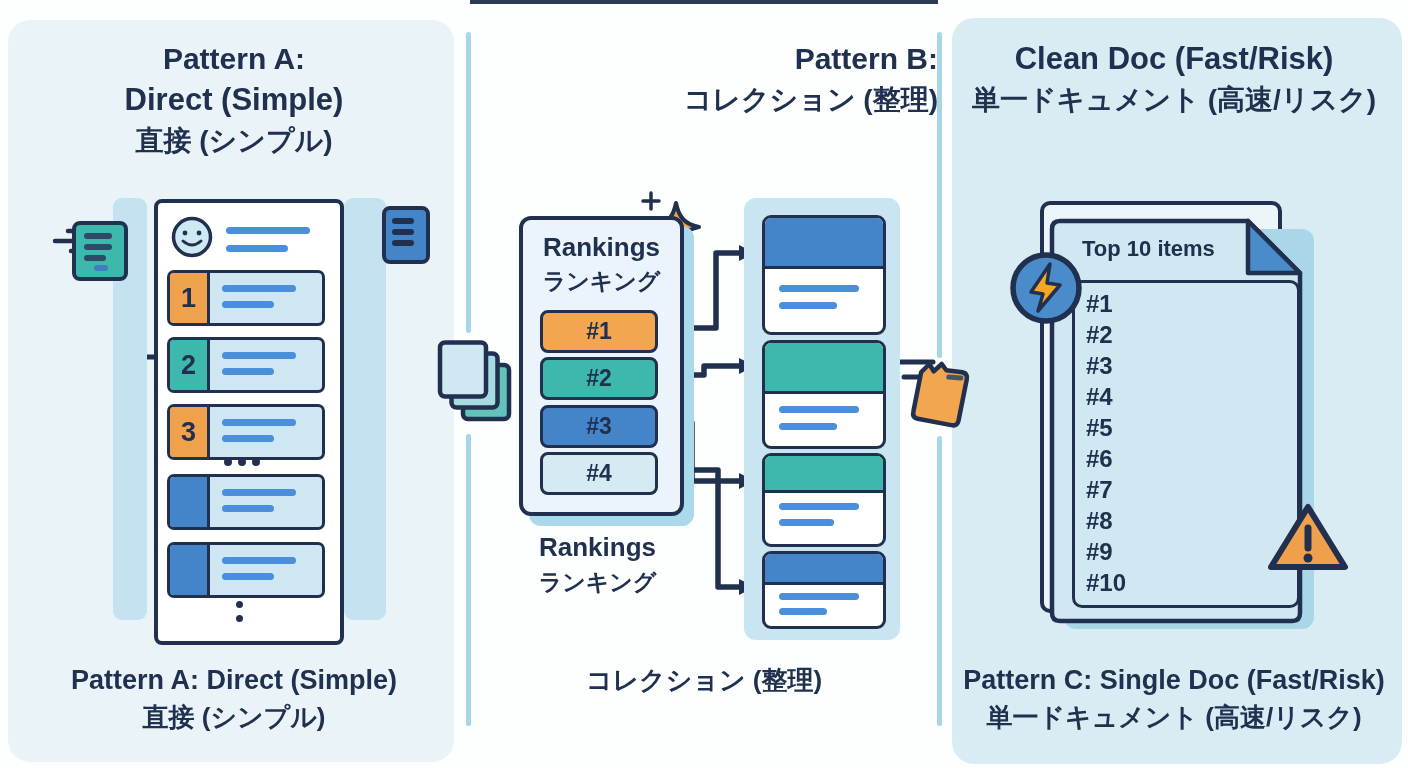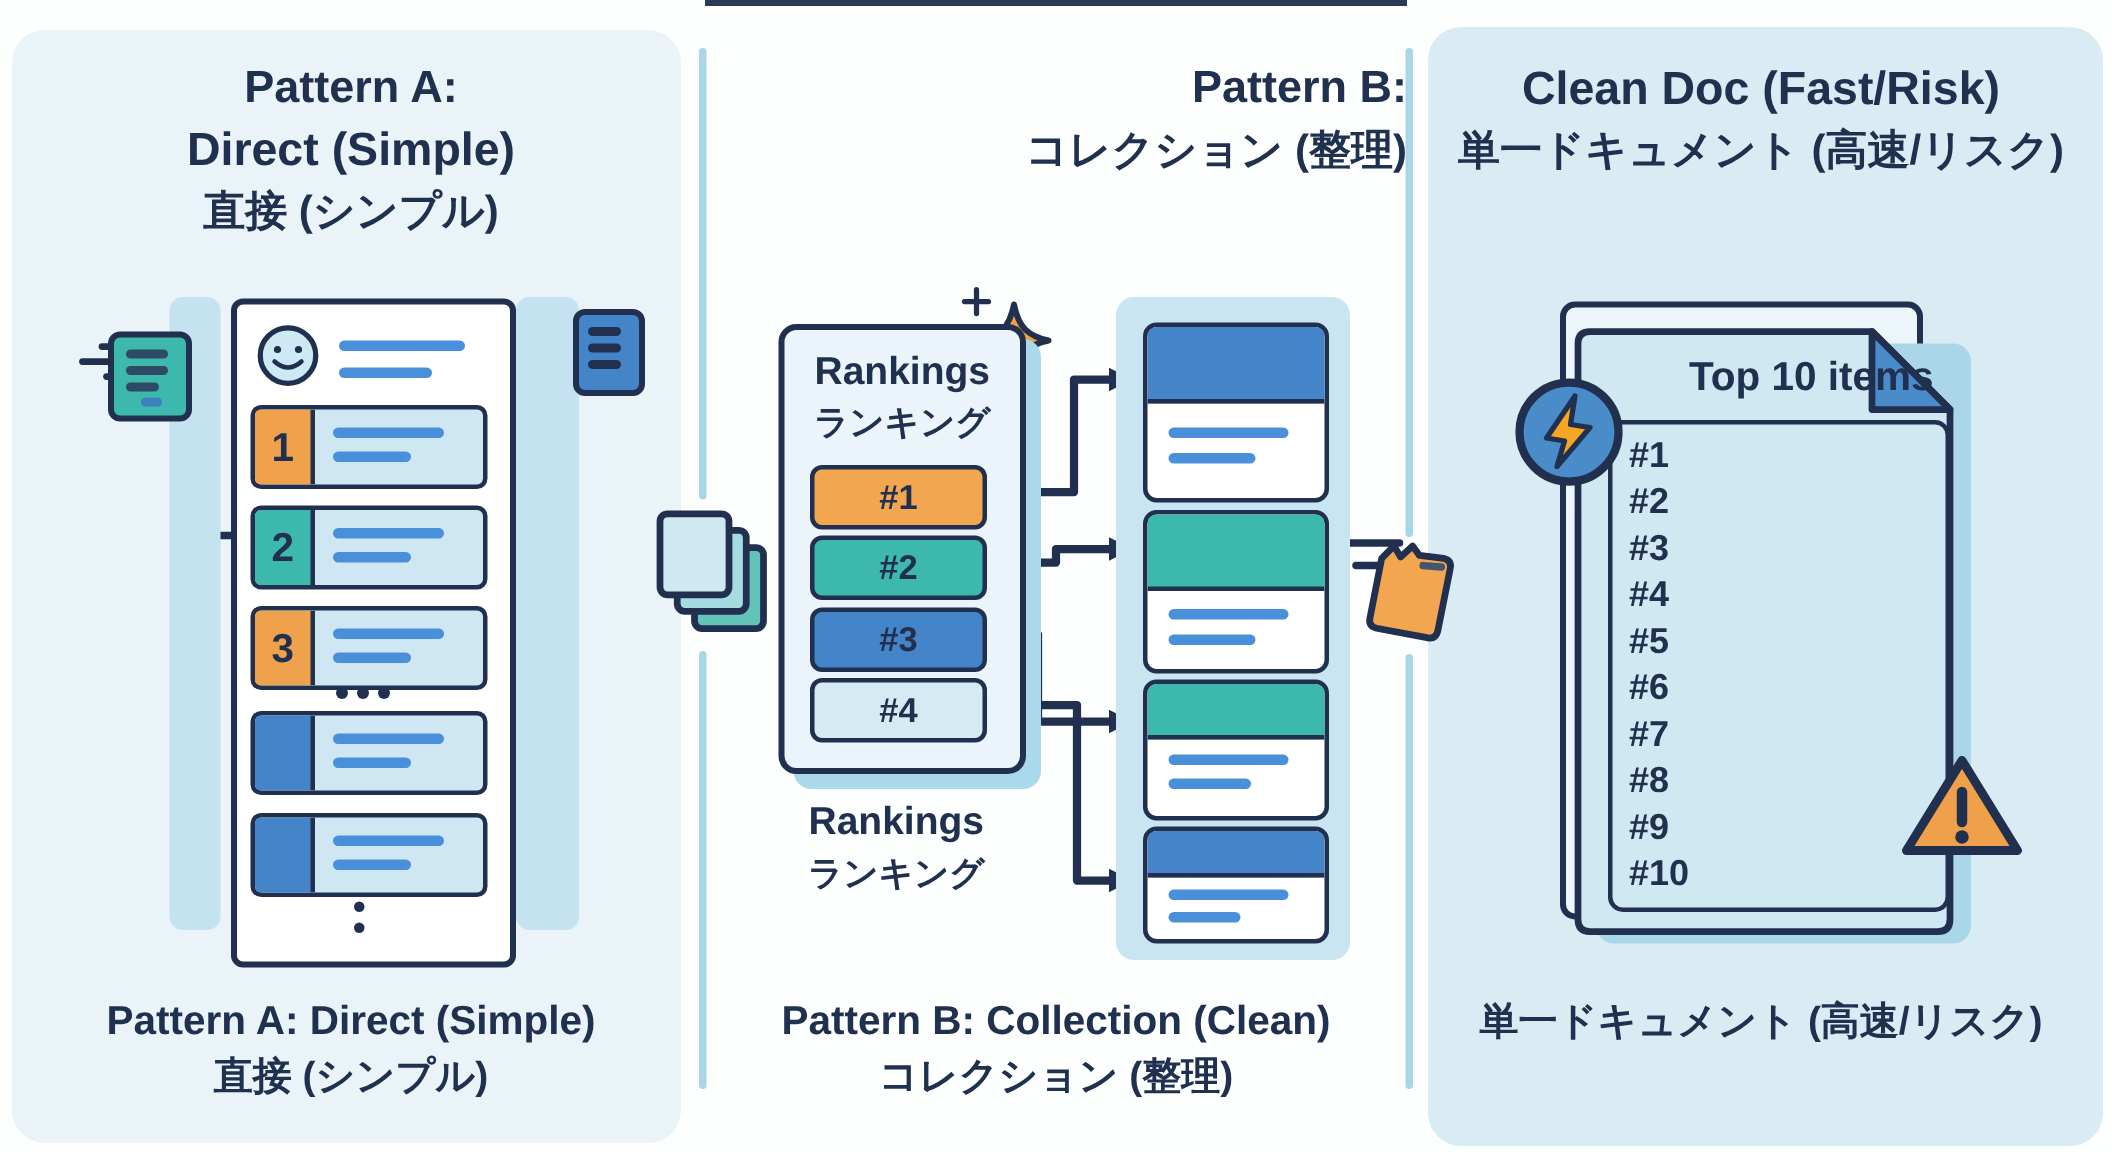--- a/index.html
+++ b/index.html
@@ -59,21 +59,21 @@
   .strip-b{left:744px;top:198px;width:156px;height:442px;background:#c9e5f2;border-radius:12px;}
   .card{position:absolute;left:762px;width:118px;border:3.5px solid #22304f;border-radius:9px;
         background:#ffffff;overflow:hidden;display:flex;flex-direction:column;}
   .card .hd{border-bottom:3.5px solid #22304f;flex:none;}
   .hd.blue{background:#4484c8;} .hd.teal{background:#3cb8ac;}
   .card .bd{position:relative;flex:1;}
   
   .doc-back{left:1040px;top:201px;width:234px;height:404px;background:#ecf5f9;
             border:4px solid #22304f;border-radius:10px;}
   .doc-shadow{left:1064px;top:229px;width:250px;height:400px;background:#a9d7e8;border-radius:12px;}
-  .doc-title{left:1082px;top:236px;width:200px;font-size:27px;font-weight:700;margin-left:44px;}
+  .doc-title{left:1082px;top:236px;width:200px;font-size:22px;font-weight:700;}
   .inner-box{left:1072px;top:280px;width:222px;height:322px;border:3.5px solid #22304f;border-radius:10px;}
   .doc-list{left:1086px;top:288px;width:120px;font-size:24px;font-weight:700;line-height:31px;}
   svg{display:block;}
 </style>
 </head>
 <body>
 
 <div class="canvas">
 
   <div class="abs bg-a"></div>
@@ -266,21 +266,20 @@
   </div>
 
   <svg class="abs" style="left:900px;top:352px;" width="84" height="88" viewBox="0 0 84 88">
     <g transform="rotate(14 42 44)">
       <path d="M16,26 L22,16 L28,22 L34,13 L40,18 L56,16 Q62,16 62,22 L64,64 Q64,70 58,70 L24,72 Q18,72 18,66 Z" fill="#f2a64f" stroke="#22304f" stroke-width="4.5" stroke-linejoin="round"></path>
       <line x1="44" y1="24" x2="56" y2="22" stroke="#44566b" stroke-width="5" stroke-linecap="round"></line>
     </g>
   </svg>
 
   <div class="abs cap" style="left:470px;">
-    <div class="c1">Pattern B: Collection (Clean)</div>
     <div class="c2">コレクション (整理)</div>
   </div>
 
   <div class="abs title" style="left:940px;">
     <div class="t2">Clean Doc (Fast/Risk)</div>
     <div class="t3">単一ドキュメント (高速/リスク)</div>
   </div>
 
   <div class="abs doc-back"></div>
   <div class="abs doc-shadow"></div>
@@ -310,16 +309,17 @@
     <path d="M44,16 L25,44 L37,46 L32,63 L54,37 L41,35 Z" fill="#f5a623" stroke="#22304f" stroke-width="3.5" stroke-linejoin="round"></path>
   </svg>
 
   <svg class="abs" style="left:1263px;top:497px;" width="90" height="80" viewBox="0 0 90 80">
     <polygon points="45,10 82,70 8,70" fill="#f0a04b" stroke="#22304f" stroke-width="6" stroke-linejoin="round"></polygon>
     <line x1="45" y1="31" x2="45" y2="51" stroke="#22304f" stroke-width="7" stroke-linecap="round"></line>
     <circle cx="45" cy="61" r="4.5" fill="#22304f"></circle>
   </svg>
 
   <div class="abs cap" style="left:940px;">
+    <div class="c1">Pattern C: Single Doc (Fast/Risk)</div>
     <div class="c2">単一ドキュメント (高速/リスク)</div>
   </div>
 
 </div>
 
 </body></html>

